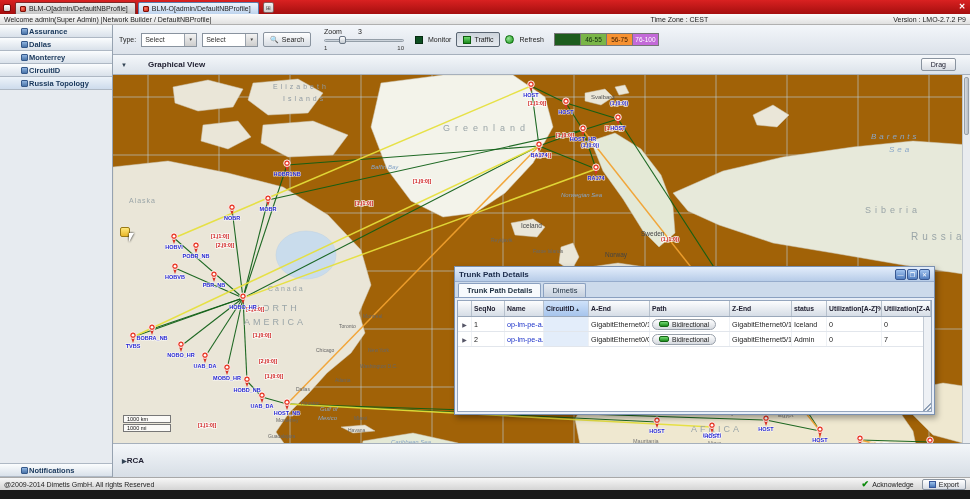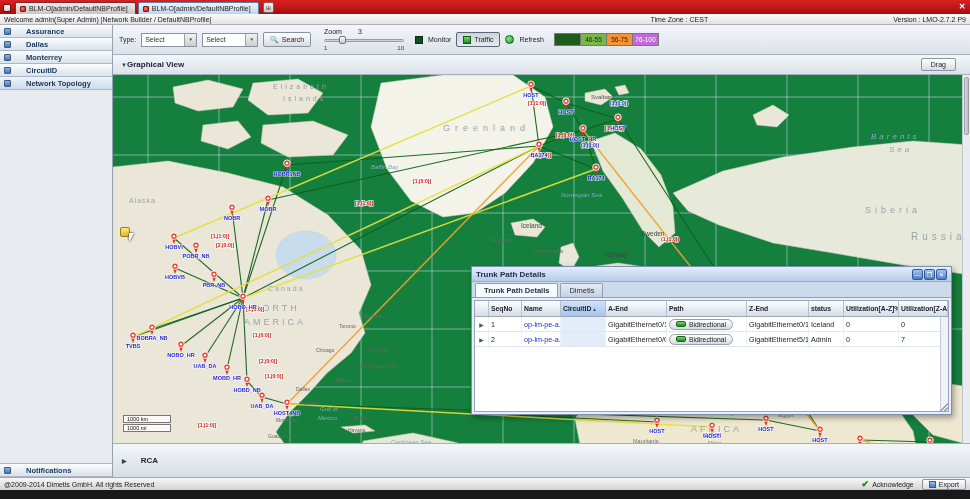--- a/index.html
+++ b/index.html
@@ -16,21 +16,21 @@
   .tabbar-close { position:absolute; right:3px; top:2px; width:10px; height:10px; color:#fff; font-size:8px; line-height:10px; text-align:center; font-weight:bold; }
 
   
   .menubar { height:11px; background:linear-gradient(#fbfbfb,#e1e1e1); border-bottom:1px solid #b0b0b0; display:flex; align-items:center; font-size:7px; padding:0 4px; }
   .mb-spacer { flex:1; }
   .mb-gap { width:185px; }
 
   
   .main { display:flex; height:452px; }
   .sidebar { width:113px; background:#e2e8ee; border-right:1px solid #96a2b0; display:flex; flex-direction:column; flex:none; }
-  .side-item { height:13px; display:flex; align-items:center; gap:15px; padding:0 4px; font-size:7.5px; font-weight:bold; color:#17365a; background:linear-gradient(#fbfdfe,#d9e1ea); border-bottom:1px solid #aeb8c4; flex:none; }
+  .side-item { height:13px; display:flex; align-items:center; gap:1px; padding:0 21px; font-size:7.5px; font-weight:bold; color:#17365a; background:linear-gradient(#fbfdfe,#d9e1ea); border-bottom:1px solid #aeb8c4; flex:none; }
   .side-item.active { background:linear-gradient(#edf3f9,#cddbec); }
   .side-ico { width:7px; height:7px; background:linear-gradient(#8fb4e0,#4a74a8); border:1px solid #36598a; border-radius:1px; flex:none; }
   .side-fill { flex:1; background:#e7ebf0; border-bottom:1px solid #aeb8c4; }
 
   .content { flex:1; display:flex; flex-direction:column; position:relative; min-width:0; }
 
   
   .toolbar { height:30px; background:linear-gradient(#f3f6fa,#dce2ea); border-bottom:1px solid #a6b0bc; display:flex; align-items:center; padding:0 6px; gap:5px; font-size:7px; flex:none; }
   .sel { width:56px; height:14px; background:#fff; border:1px solid #89939f; display:flex; align-items:center; justify-content:space-between; padding-left:3px; font-size:7px; color:#333; }
   .sel-arrow { width:12px; height:12px; background:linear-gradient(#f3f3f3,#cdcdcd); border-left:1px solid #9aa2ac; display:flex; align-items:center; justify-content:center; font-size:4.5px; color:#444; }
@@ -43,36 +43,36 @@
   .slider-track { position:absolute; left:0; right:0; top:3px; height:3px; background:#ccd3db; border:1px solid #949ea8; border-radius:2px; }
   .slider-handle { position:absolute; left:15px; top:0; width:7px; height:8px; background:linear-gradient(#fefefe,#c5cbd2); border:1px solid #6a7684; border-radius:2px; }
   .slider-ticks { width:80px; display:flex; justify-content:space-between; font-size:6px; color:#333; }
   .monitor-ico { width:8px; height:8px; background:#0d4f21; border:1px solid #062c11; flex:none; }
   .traffic-ico { width:8px; height:8px; background:linear-gradient(#6fd86f,#1c8a1c); border:1px solid #0d5c0d; flex:none; }
   .refresh-ico { width:9px; height:9px; border-radius:50%; background:radial-gradient(circle at 35% 35%,#97e497,#169416); border:1px solid #0b6b0b; flex:none; }
   .leg { display:flex; margin-left:6px; }
   .leg-block { min-width:27px; height:13px; display:flex; align-items:center; justify-content:center; font-size:6.5px; border:1px solid #777; margin-left:-1px; padding:0 2px; }
 
   
-  .gview-header { height:20px; background:linear-gradient(#f4f7fa,#dbe2ea); border-bottom:1px solid #a6b0bc; display:flex; align-items:center; padding:0 8px; font-size:8px; font-weight:bold; color:#223; gap:0; flex:none; }
+  .gview-header { height:20px; background:linear-gradient(#f4f7fa,#dbe2ea); border-bottom:1px solid #a6b0bc; display:flex; align-items:center; padding:0 8px; font-size:8px; font-weight:bold; color:#223; gap:21px; flex:none; }
   .gv-tri { font-size:6px; color:#345; }
   .drag-btn { margin-left:auto; margin-right:6px; height:13px; padding:0 9px; display:flex; align-items:center; background:linear-gradient(#ffffff,#d7dce3); border:1px solid #89939f; border-radius:2px; font-size:7px; font-weight:normal; }
 
   
-  .map { position:relative; flex:1; background:#15803d; overflow:hidden;padding-left:15px; }
+  .map { position:relative; flex:1; background:#a16207; overflow:hidden;padding-left:15px; }
   svg.layer { position:absolute; left:0; top:0; width:857px; height:385px; }
   .map-scroll { position:absolute; right:0; top:0; bottom:0; width:8px; background:#e9ecef; border-left:1px solid #bfc6cc; }
   .map-scroll-thumb { position:absolute; left:1px; right:1px; top:2px; height:58px; background:linear-gradient(90deg,#d6dbe0,#b6bdc5); border:1px solid #98a0a8; border-radius:2px; }
   .scalebox { position:absolute; left:10px; bottom:10px; font-size:5.5px; color:#111; }
   .scale-bar { background:rgba(255,255,255,.78); border:1px solid #777; padding:0 3px; height:8px; line-height:7px; margin-bottom:1px; width:48px; }
   .map-alert { position:absolute; left:7px; top:152px; width:10px; height:10px; background:linear-gradient(#ffe77a,#e8b72a); border:1px solid #9a7a14; border-radius:2px; }
   .map-cursor { position:absolute; left:16px; top:158px; width:0; height:0; border-left:5px solid #fff; border-bottom:9px solid transparent; filter:drop-shadow(0 0 1px #000); }
 
   
-  .dialog { position:absolute; left:358px; top:191px; width:481px; height:149px; background:#e8eef7; border:1px solid #7a90b0; box-shadow:2px 3px 6px rgba(0,0,0,.35); display:flex; flex-direction:column; }
+  .dialog { position:absolute; left:341px; top:191px; width:481px; height:149px; background:#e8eef7; border:1px solid #7a90b0; box-shadow:2px 3px 6px rgba(0,0,0,.35); display:flex; flex-direction:column; }
   .dlg-title { height:15px; background:linear-gradient(#e3edfb,#b7cce8); display:flex; align-items:center; padding:0 4px; font-weight:bold; color:#1a2a4a; font-size:8px; border-bottom:1px solid #96accc; flex:none; }
   .dlg-btns { margin-left:auto; display:flex; gap:1px; }
   .dlg-btn { width:11px; height:11px; background:linear-gradient(#a2c4f0,#527ec0); border:1px solid #385892; border-radius:2px; color:#fff; font-size:6px; line-height:10px; text-align:center; font-weight:normal; }
   .dlg-tabs { height:16px; background:#ccdaeb; display:flex; align-items:flex-end; padding:2px 3px 0; gap:2px; border-bottom:1px solid #8aa0c0; flex:none; }
   .dlg-tab { height:14px; padding:0 8px; display:flex; align-items:center; font-size:7.5px; background:linear-gradient(#e7ecf3,#c5d0de); border:1px solid #8aa0c0; border-bottom:none; border-radius:2px 2px 0 0; color:#234; white-space:nowrap; }
   .dlg-tab.active { background:#f7fafd; font-weight:bold; }
   .dlg-body { flex:1; background:#fff; margin:2px; border:1px solid #95a6be; position:relative; overflow:hidden; }
   .grid-head,.grid-row { display:grid; grid-template-columns:14px 33px 39px 45px 61px 80px 62px 35px 55px 49px; }
   .grid-head { height:16px; background:linear-gradient(#fcfdfe,#d6dde6); border-bottom:1px solid #9aa8ba; font-size:6.8px; font-weight:bold; color:#223; }
   .gh-cell { display:flex; align-items:center; padding:0 2px; border-right:1px solid #b6c0cc; overflow:hidden; white-space:nowrap; }
@@ -82,21 +82,21 @@
   .gr-cell { display:flex; align-items:center; padding:0 2px; overflow:hidden; white-space:nowrap; border-right:1px solid #eef1f5; }
   .gr-cell.circuit { background:#e3edfa; }
   .gr-expander { justify-content:center; color:#556; font-size:6px; }
   .gr-link { color:#1a30c8; }
   .bid-btn { display:inline-flex; align-items:center; gap:3px; height:11px; padding:0 6px; border:1px solid #98a0aa; border-radius:6px; background:linear-gradient(#ffffff,#d6dae0); font-size:6.8px; }
   .bid-ico { width:10px; height:6px; background:linear-gradient(#74da74,#1d8c1d); border:1px solid #136613; border-radius:2px; flex:none; }
   .dlg-scroll { position:absolute; right:0; top:16px; bottom:0; width:8px; background:#eef1f5; border-left:1px solid #c2cad4; }
   .dlg-resize { position:absolute; right:0; bottom:0; width:9px; height:9px; background:linear-gradient(135deg,transparent 55%,#8fa0b6 55%,#8fa0b6 65%,transparent 65%,transparent 75%,#8fa0b6 75%,#8fa0b6 85%,transparent 85%); }
 
   
-  .rca-bar { height:34px; background:linear-gradient(#f3f6f9,#d7dee6); border-top:1px solid #a6b0bc; display:flex; align-items:center; gap:14px; padding:16px 9px; font-size:8px; font-weight:bold; color:#223; flex:none; }
+  .rca-bar { height:34px; background:linear-gradient(#f3f6f9,#d7dee6); border-top:1px solid #a6b0bc; display:flex; align-items:center; gap:0; padding:16px 9px; font-size:8px; font-weight:bold; color:#223; flex:none; }
   .statusbar { height:13px; background:linear-gradient(#f7f7f7,#d4d4d4); border-top:1px solid #a8a8a8; display:flex; align-items:center; font-size:7px; padding:0 4px; gap:8px; }
   .sb-spacer { flex:1; }
   .ack { display:flex; align-items:center; gap:3px; }
   .ack-ico { color:#0a8a0a; font-size:9px; font-weight:bold; line-height:9px; }
   .export-btn { display:flex; align-items:center; gap:3px; padding:0 6px; height:11px; background:linear-gradient(#ffffff,#d7dce3); border:1px solid #89939f; border-radius:2px; }
   .export-ico { width:7px; height:7px; background:linear-gradient(#9cc2ec,#4977b7); border:1px solid #38589a; }
   .bottomstrip { height:9px; background:#191919; }
 </style>
 </head>
 <body>
@@ -140,21 +140,21 @@
         <div class="side-item">
           <span class="side-ico"></span>
           <span>Monterrey</span>
         </div>
         <div class="side-item">
           <span class="side-ico"></span>
           <span>CircuitID</span>
         </div>
         <div class="side-item active">
           <span class="side-ico"></span>
-          <span>Network Topology</span>
+          <span>Russia Topology</span>
         </div>
       </div>
     <div class="side-fill"></div>
     <div class="side-item">
       <span class="side-ico"></span>
       <span>Notifications</span>
     </div>
   </div>
 
   <div class="content">

